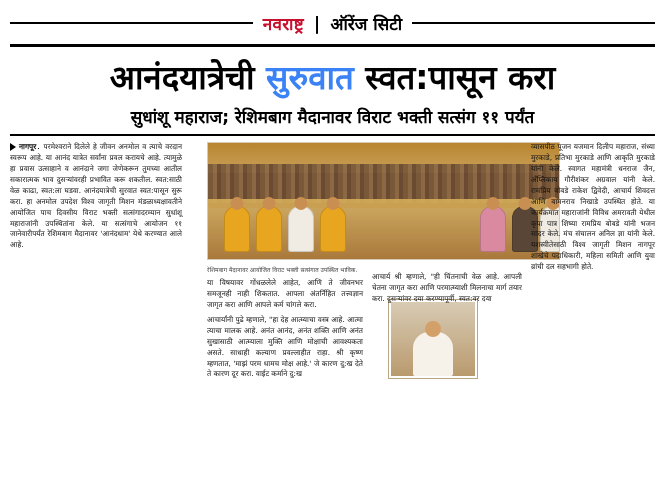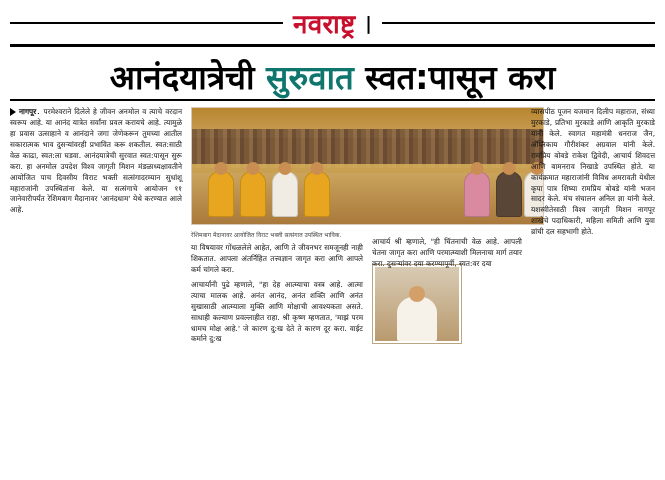--- a/index.html
+++ b/index.html
@@ -31,21 +31,21 @@
     height: 30px;
   }
   .masthead .rule {
     flex: 1 1 auto;
     height: 2px;
     background: #000;
   }
   .masthead-name {
     color: #c8102e;
     font-weight: bold;
-    font-size: 26px;
+    font-size: 17px;
     letter-spacing: 0.2px;
     white-space: nowrap;
   }
   .masthead-sep {
     color: #000;
     font-size: 18px;
     font-weight: bold;
   }
   .masthead-city {
     color: #000;
@@ -64,21 +64,21 @@
   .headline {
     text-align: center;
     font-size: 33px;
     line-height: 1.15;
     font-weight: bold;
     color: #000;
     margin: 12px 0 2px 0;
     white-space: nowrap;
   }
   .headline .hl-red {
-    color: #0f766e;
+    color: #3b82f6;
   }
   .subhead {
     text-align: center;
     font-size: 17px;
     font-weight: bold;
     color: #000;
     margin: 8px 0 6px 0;
     white-space: nowrap;
   }
   .hr-thin {
@@ -200,40 +200,42 @@
     width: 16px; height: 16px;
     border-radius: 50%;
     background: #d3a06a;
   }
   .photo-credit {
     font-size: 6px;
     color: #444;
     margin: 0 0 4px 0;
   }
 
-  .col-mid-wrap { position: relative; }
+  .col-mid-wrap { position: relative; margin-left: 16px; }
 </style>
 </head>
 <body>
 
 <div class="page">
 
   <div class="masthead">
     <div class="rule"></div>
     <div class="masthead-name">नवराष्ट्र</div>
     <div class="masthead-sep">|</div>
+    <div class="masthead-city">ऑरेंज सिटी</div>
     <div class="rule"></div>
   </div>
 
   <div class="hr-thick"></div>
 
   <div class="headline">
     <span>आनंदयात्रेची </span><span class="hl-red">सुरुवात</span><span> स्वत:पासून करा</span>
   </div>
 
+  <div class="subhead">सुधांशू महाराज; रेशिमबाग मैदानावर विराट भक्ती सत्संग ११ पर्यंत</div>
 
   <div class="hr-thin"></div>
 
   <div class="body-grid">
 
     <div class="col">
       <p class="para">
         <span class="dateline-marker"></span><span class="dateline">नागपूर.</span>
         <span>परमेश्वराने दिलेले हे जीवन अनमोल व त्याचे वरदान स्वरूप आहे. या आनंद यात्रेत सर्वांना प्रवल करायचे आहे. त्यामुळे हा प्रवास उत्साहाने व आनंदाने जगा जेणेकरून तुमच्या आतील सकारात्मक भाव दुसऱ्यांवरही प्रभावित करू शकतील. स्वत:साठी वेळ काढा, स्वत:ला घडवा. आनंदयात्रेची सुरवात स्वत:पासून सुरू करा. हा अनमोल उपदेश विश्व जागृती मिशन मंडळाध्यक्षावतीने आयोजित पाच दिवसीय विराट भक्ती सत्संगादरम्यान सुधांशू महाराजांनी उपस्थितांना केले. या सत्संगाचे आयोजन ११ जानेवारीपर्यंत रेशिमबाग मैदानावर 'आनंदधाम' येथे करण्यात आले आहे.</span>
       </p>

